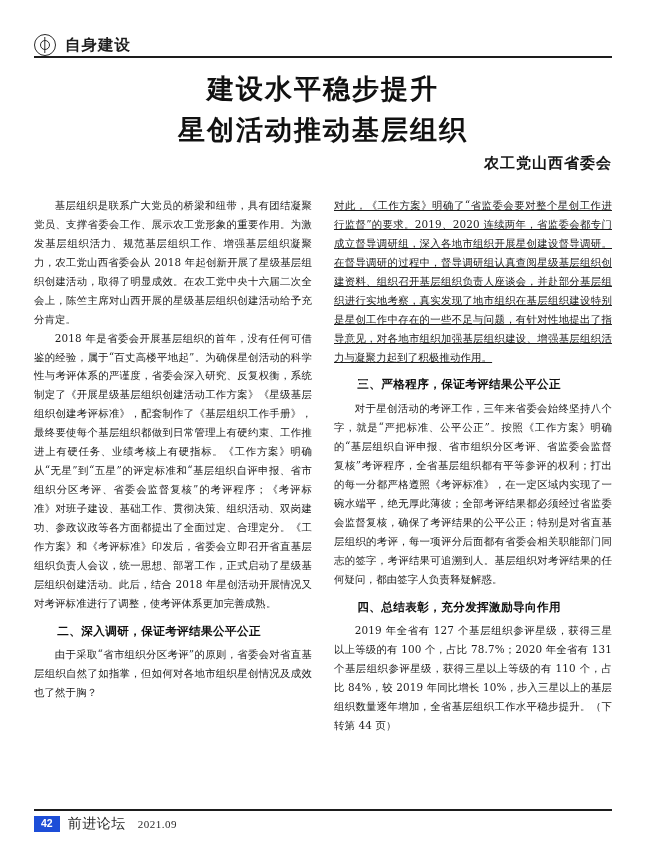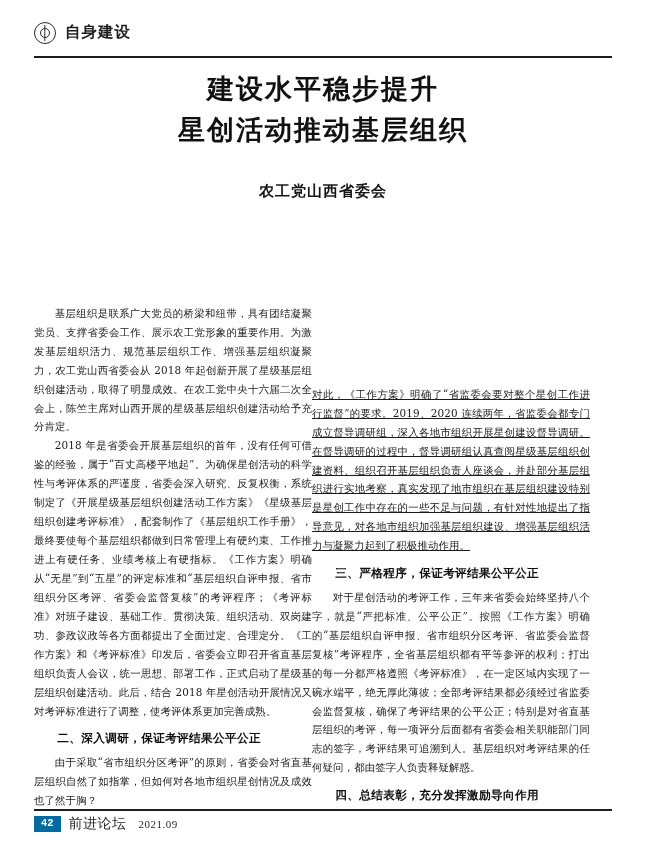--- a/index.html
+++ b/index.html
@@ -24,21 +24,21 @@
   }
 
   
   .header {
     position: absolute;
     top: 22px;
     left: 34px;
     right: 34px;
     height: 34px;
     display: flex;
-    align-items: flex-start;
+    align-items: flex-end;
   }
   .header-badge {
     width: 20px;
     height: 20px;
     border-radius: 50%;
     border: 1.4px solid #2b2b2b;
     position: relative;
     flex: 0 0 auto;
     margin-right: 9px;
   }
@@ -89,37 +89,38 @@
   }
   .main-title {
     font-size: 27px;
     font-weight: bold;
     line-height: 1.52;
     letter-spacing: 2px;
     color: #111;
     font-family: "DejaVu Sans", "Liberation Sans", sans-serif;
   }
   .byline {
-    margin-top: 32px;
+    margin-top: 4px;
     font-size: 15px;
     font-weight: bold;
     letter-spacing: 1px;
     color: #161616;
     font-family: "DejaVu Sans", "Liberation Sans", sans-serif;
+    text-align: right;
   }
 
   
   .body-cols {
     position: absolute;
     top: 196px;
     left: 34px;
     width: 578px;
     height: 614px;
     display: flex;
-    align-items: flex-end;
+    gap: 22px;
   }
   .col {
     width: 278px;
     flex: 0 0 278px;
   }
   p {
     margin: 0;
     font-size: 10.4px;
     line-height: 1.82;
     text-align: justify;
@@ -155,27 +156,27 @@
   }
   .footer-rule {
     position: absolute;
     left: 34px;
     right: 34px;
     bottom: 50px;
     height: 1.6px;
     background: #1d1d1d;
   }
   .page-num {
-    background: #0369a1;
+    background: #1d4ed8;
     color: #ffffff;
     font-size: 10.5px;
     font-weight: bold;
     padding: 2px 7px 3px 7px;
     margin-right: 8px;
-    font-family: Liberation Mono, monospace;
+    font-family: Liberation Sans, sans-serif;
     line-height: 1;
   }
   .footer-label {
     font-size: 14px;
     color: #2a2a2a;
     letter-spacing: 0.5px;
     margin-right: 12px;
     font-family: "DejaVu Sans", "Liberation Sans", sans-serif;
   }
   .footer-date {
@@ -209,20 +210,21 @@
       <p>基层组织是联系广大党员的桥梁和纽带，具有团结凝聚党员、支撑省委会工作、展示农工党形象的重要作用。为激发基层组织活力、规范基层组织工作、增强基层组织凝聚力，农工党山西省委会从 2018 年起创新开展了星级基层组织创建活动，取得了明显成效。在农工党中央十六届二次全会上，陈竺主席对山西开展的星级基层组织创建活动给予充分肯定。</p>
       <p>2018 年是省委会开展基层组织的首年，没有任何可借鉴的经验，属于“百丈高楼平地起”。为确保星创活动的科学性与考评体系的严谨度，省委会深入研究、反复权衡，系统制定了《开展星级基层组织创建活动工作方案》《星级基层组织创建考评标准》，配套制作了《基层组织工作手册》，最终要使每个基层组织都做到日常管理上有硬约束、工作推进上有硬任务、业绩考核上有硬指标。《工作方案》明确从“无星”到“五星”的评定标准和“基层组织自评申报、省市组织分区考评、省委会监督复核”的考评程序；《考评标准》对班子建设、基础工作、贯彻决策、组织活动、双岗建功、参政议政等各方面都提出了全面过定、合理定分。《工作方案》和《考评标准》印发后，省委会立即召开省直基层组织负责人会议，统一思想、部署工作，正式启动了星级基层组织创建活动。此后，结合 2018 年星创活动开展情况又对考评标准进行了调整，使考评体系更加完善成熟。</p>
       <h2 class="section">二、深入调研，保证考评结果公平公正</h2>
       <p>由于采取“省市组织分区考评”的原则，省委会对省直基层组织自然了如指掌，但如何对各地市组织星创情况及成效也了然于胸？</p>
     </div>
     <div class="col">
       <p class="noindent">对此，《工作方案》明确了“省监委会要对整个星创工作进行监督”的要求。2019、2020 连续两年，省监委会都专门成立督导调研组，深入各地市组织开展星创建设督导调研。在督导调研的过程中，督导调研组认真查阅星级基层组织创建资料、组织召开基层组织负责人座谈会，并赴部分基层组织进行实地考察，真实发现了地市组织在基层组织建设特别是星创工作中存在的一些不足与问题，有针对性地提出了指导意见，对各地市组织加强基层组织建设、增强基层组织活力与凝聚力起到了积极推动作用。</p>
       <h2 class="section">三、严格程序，保证考评结果公平公正</h2>
       <p>对于星创活动的考评工作，三年来省委会始终坚持八个字，就是“严把标准、公平公正”。按照《工作方案》明确的“基层组织自评申报、省市组织分区考评、省监委会监督复核”考评程序，全省基层组织都有平等参评的权利；打出的每一分都严格遵照《考评标准》，在一定区域内实现了一碗水端平，绝无厚此薄彼；全部考评结果都必须经过省监委会监督复核，确保了考评结果的公平公正；特别是对省直基层组织的考评，每一项评分后面都有省委会相关职能部门同志的签字，考评结果可追溯到人。基层组织对考评结果的任何疑问，都由签字人负责释疑解惑。</p>
       <h2 class="section">四、总结表彰，充分发挥激励导向作用</h2>
+      <p>2019 年全省有 127 个基层组织参评星级，获得三星以上等级的有 100 个，占比 78.7%；2020 年全省有 131 个基层组织参评星级，获得三星以上等级的有 110 个，占比 84%，较 2019 年同比增长 10%，步入三星以上的基层组织数量逐年增加，全省基层组织工作水平稳步提升。（下转第 44 页）</p>
     </div>
   </div>
 
   <div class="footer-rule"></div>
   <div class="footer">
     <div class="page-num">42</div>
     <div class="footer-label">前进论坛</div>
     <div class="footer-date">2021.09</div>
   </div>
 

